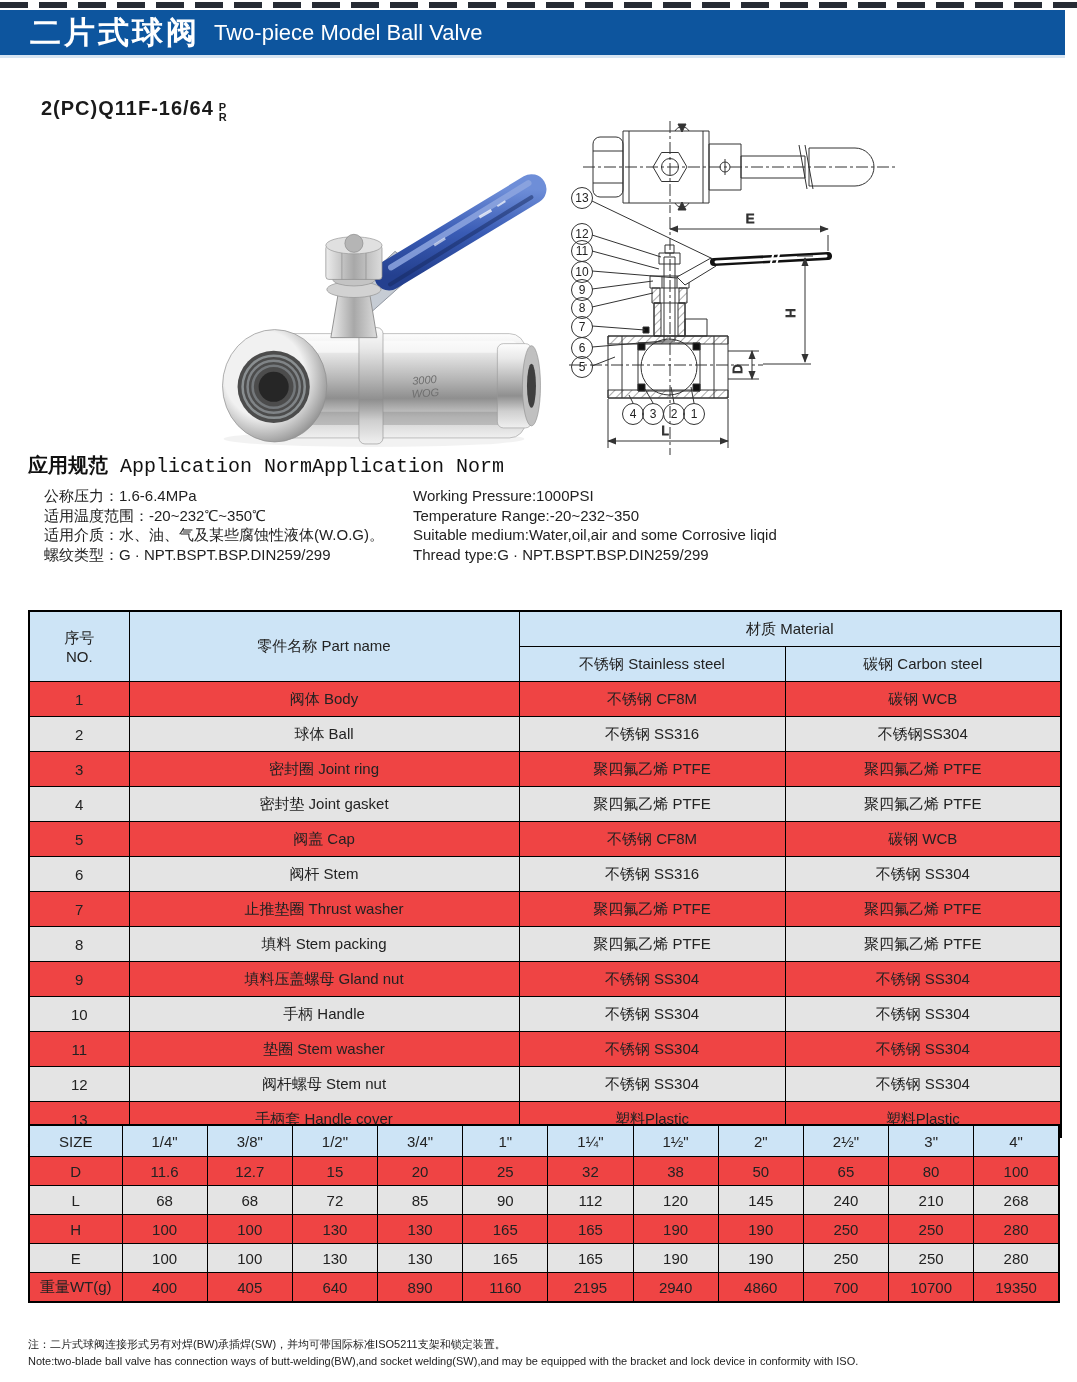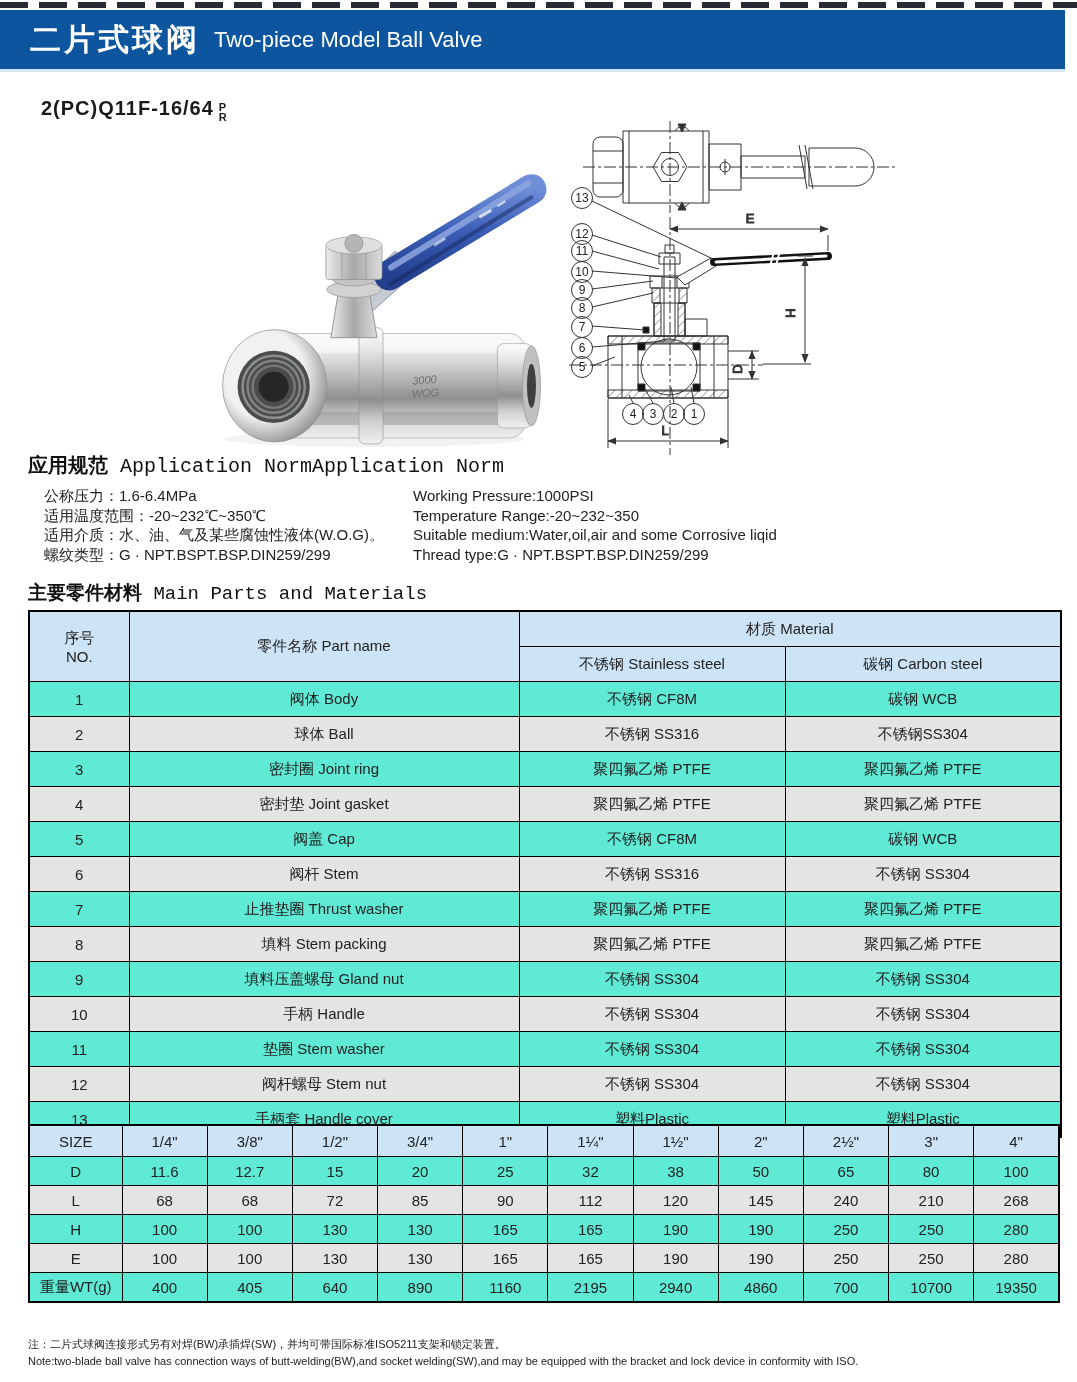--- a/index.html
+++ b/index.html
@@ -1,39 +1,39 @@
 <!DOCTYPE html>
 <html><head>
 <meta charset="utf-8">
 <style>
   html,body{margin:0;padding:0;background:#fff;}
   .page{position:relative;width:1077px;height:1382px;background:#fff;overflow:hidden;
         font-family:"Liberation Sans",sans-serif;color:#1a1a1a;}
   .top-dashes{position:absolute;top:2px;left:0;width:100%;height:6px;
         background:repeating-linear-gradient(90deg,#262b34 0 28px,#ffffff 28px 39px);}
-  .title-bar{position:absolute;top:10px;left:0;width:1065px;height:62px;background:#0d559e;
+  .title-bar{position:absolute;top:10px;left:0;width:1065px;height:48px;background:#0d559e;
         border-bottom:3px solid #d7e5f2;display:flex;align-items:center;padding-left:30px;
         box-sizing:border-box;color:#fff;}
   .t-zh{font-size:31px;font-weight:bold;letter-spacing:3px;}
   .t-en{font-size:22px;margin-left:14px;}
   .model{position:absolute;top:97px;left:41px;font-size:20px;font-weight:bold;letter-spacing:1px;}
   .stack{display:inline-flex;flex-direction:column;font-size:11px;line-height:10px;margin-left:5px;
         vertical-align:4px;font-weight:bold;}
   .photo{position:absolute;left:178px;top:133px;width:402px;height:326px;}
   .drawing{position:absolute;left:565px;top:116px;width:420px;height:347px;}
   .sec-head{position:absolute;left:28px;color:#111;font-family:Liberation Mono, monospace;}
   .sec-head .zh{font-weight:bold;}
   .app-head{top:452px;font-size:20px;}
   .parts-head{top:580px;font-size:19px;}
   .dims-head{top:1126px;font-size:19px;}
   .spec{position:absolute;top:486px;font-size:15px;line-height:19.5px;color:#222;}
   .spec-zh{left:44px;}
   .spec-en{left:413px;}
   .unit{position:absolute;top:1139px;left:28px;width:1032px;text-align:right;font-size:13px;color:#222;}
-  table{border-collapse:collapse;position:absolute;left:28px;background:#5eead4;}
+  table{border-collapse:collapse;position:absolute;left:28px;background:#ef4444;}
   .parts{top:610px;width:1032px;table-layout:fixed;border:2px solid #000;}
   .parts th,.parts td{border:1px solid #000;text-align:center;font-size:15px;padding:0;color:#222;}
   .parts thead th{background:#cde4f6;font-weight:normal;height:34px;}
   .parts tbody td{height:34px;}
   tr.gray td{background:#e4e4e4;}
   .dims{top:1124px;width:1032px;table-layout:fixed;border:2px solid #000;}
   .dims th,.dims td{border:1px solid #000;text-align:center;font-size:15px;font-weight:normal;padding:0;color:#222;}
   .dims thead th{background:#cde4f6;height:30px;}
   .dims tbody td{height:28px;}
   .note{position:absolute;left:28px;font-size:11px;color:#222;}
@@ -279,24 +279,20 @@
     <div>适用介质：水、油、气及某些腐蚀性液体(W.O.G)。</div>
     <div>螺纹类型：G · NPT.BSPT.BSP.DIN259/299</div>
   </div>
   <div class="spec spec-en">
     <div>Working Pressure:1000PSI</div>
     <div>Temperature Range:-20~232~350</div>
     <div>Suitable medium:Water,oil,air and some Corrosive liqid</div>
     <div>Thread type:G · NPT.BSPT.BSP.DIN259/299</div>
   </div>
 
-  <div class="sec-head parts-head">
-    <span class="zh">主要零件材料</span>
-    <span>Main Parts and Materials</span>
-  </div>
   <table class="parts">
     <colgroup>
         <col style="width:100px">
         <col style="width:390px">
         <col style="width:266px">
         <col style="width:276px">
       </colgroup>
     <thead>
       <tr>
         <th rowspan="2">

